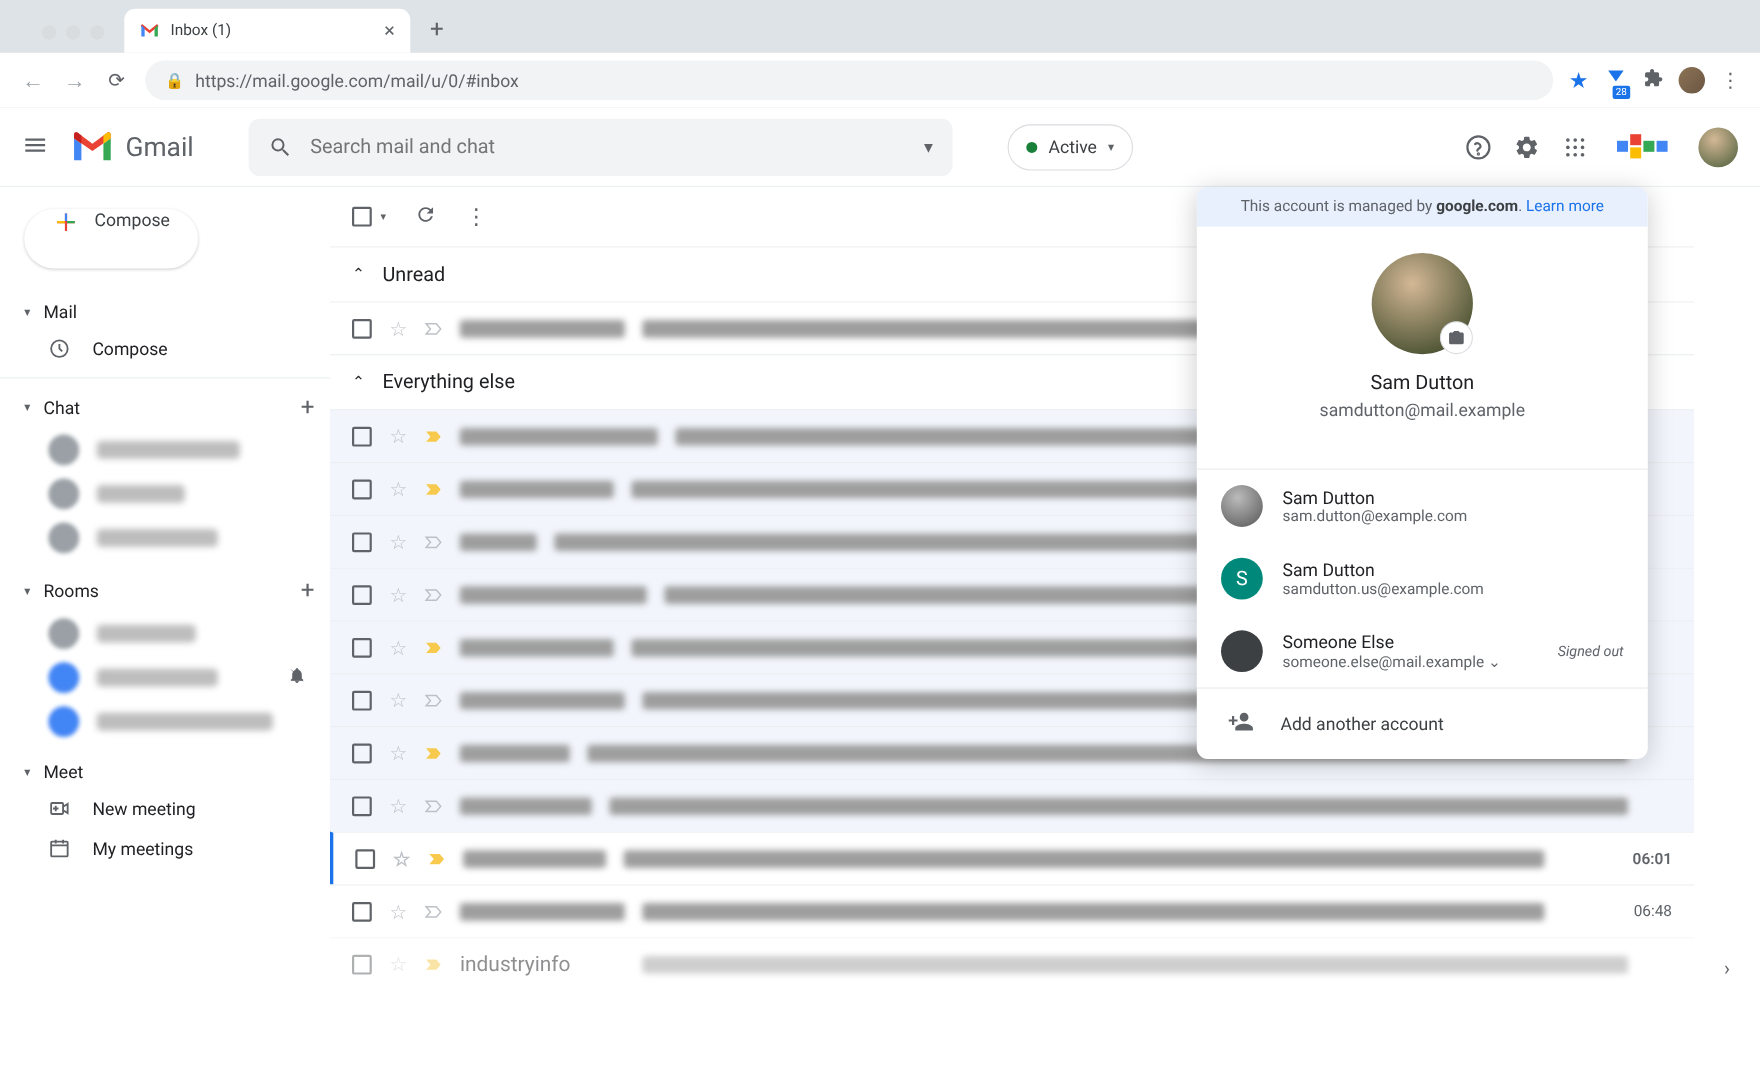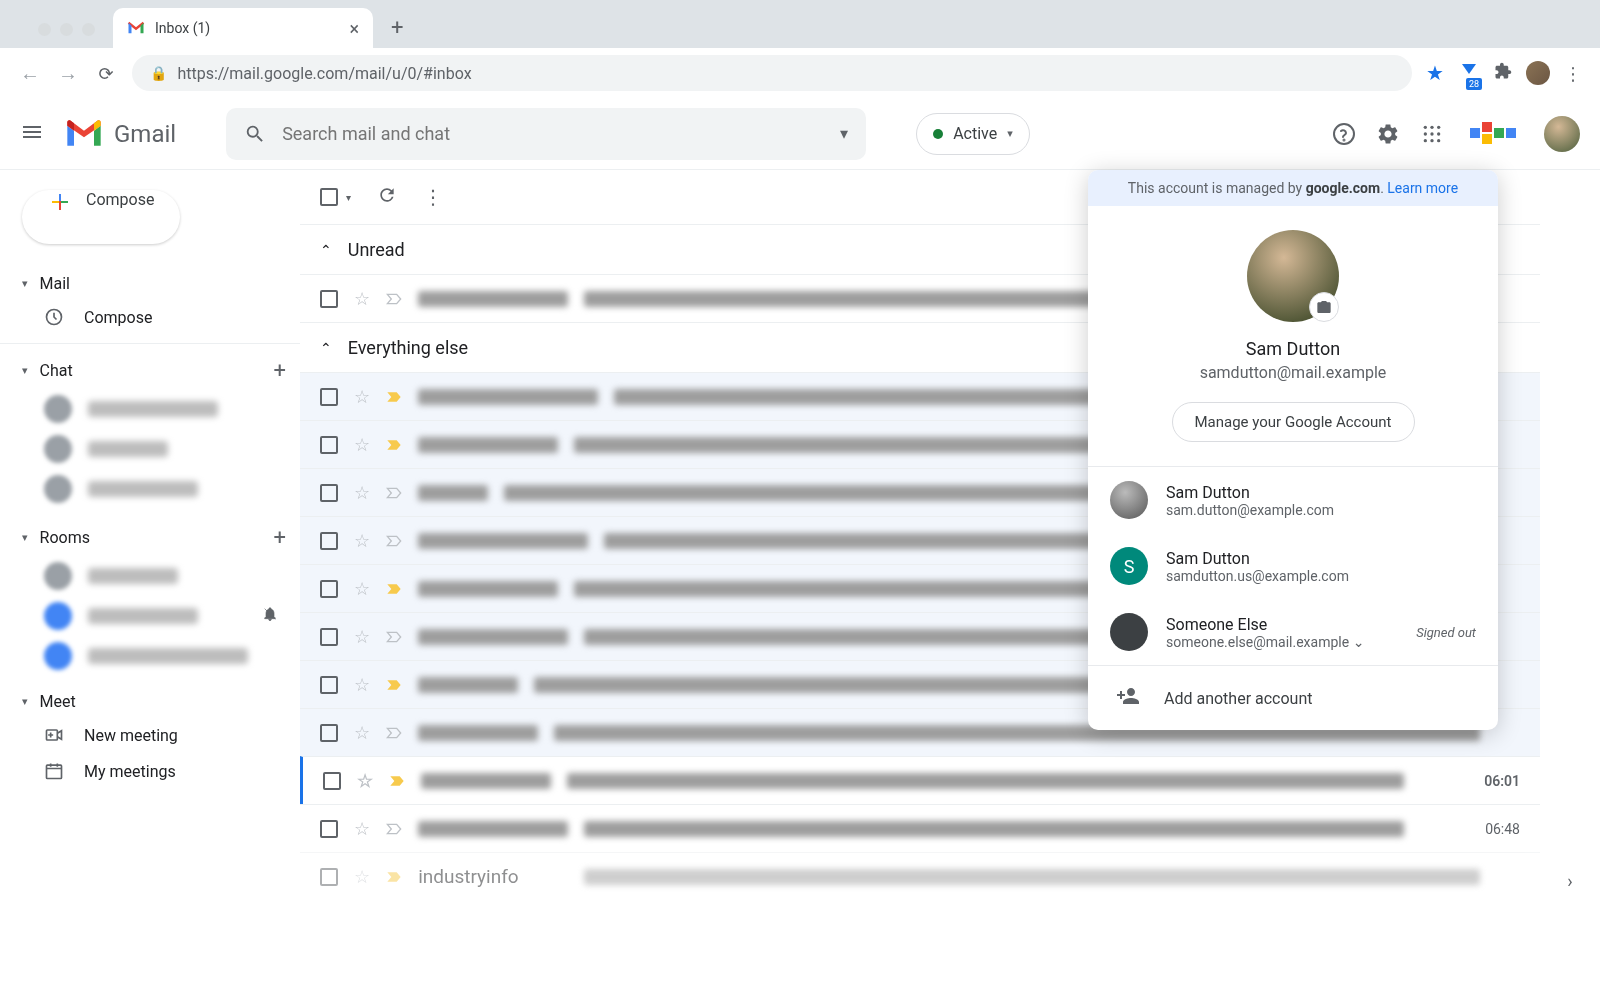--- a/index.html
+++ b/index.html
@@ -459,21 +459,20 @@
         <div class="popup-avatar-wrap">
           <div class="popup-avatar"></div>
           <div class="camera-badge">
             <svg width="16" height="16" viewBox="0 0 24 24" fill="#5f6368">
                 <path d="M12 15.2c1.77 0 3.2-1.43 3.2-3.2s-1.43-3.2-3.2-3.2-3.2 1.43-3.2 3.2 1.43 3.2 3.2 3.2zM9 3L7.17 5H4c-1.1 0-2 .9-2 2v12c0 1.1.9 2 2 2h16c1.1 0 2-.9 2-2V7c0-1.1-.9-2-2-2h-3.17L15 3H9z"></path>
               </svg>
           </div>
         </div>
         <div class="popup-name">Sam Dutton</div>
         <div class="popup-email">samdutton@mail.example</div>
-        <button class="manage-btn">Manage your Google Account</button>
       </div>
       <div class="account-list">
         <div class="account-row">
           <div class="acc-avatar photo"></div>
           <div class="acc-info">
             <div class="acc-name">Sam Dutton</div>
             <div class="acc-email">sam.dutton@example.com</div>
           </div>
         </div>
         <div class="account-row">

